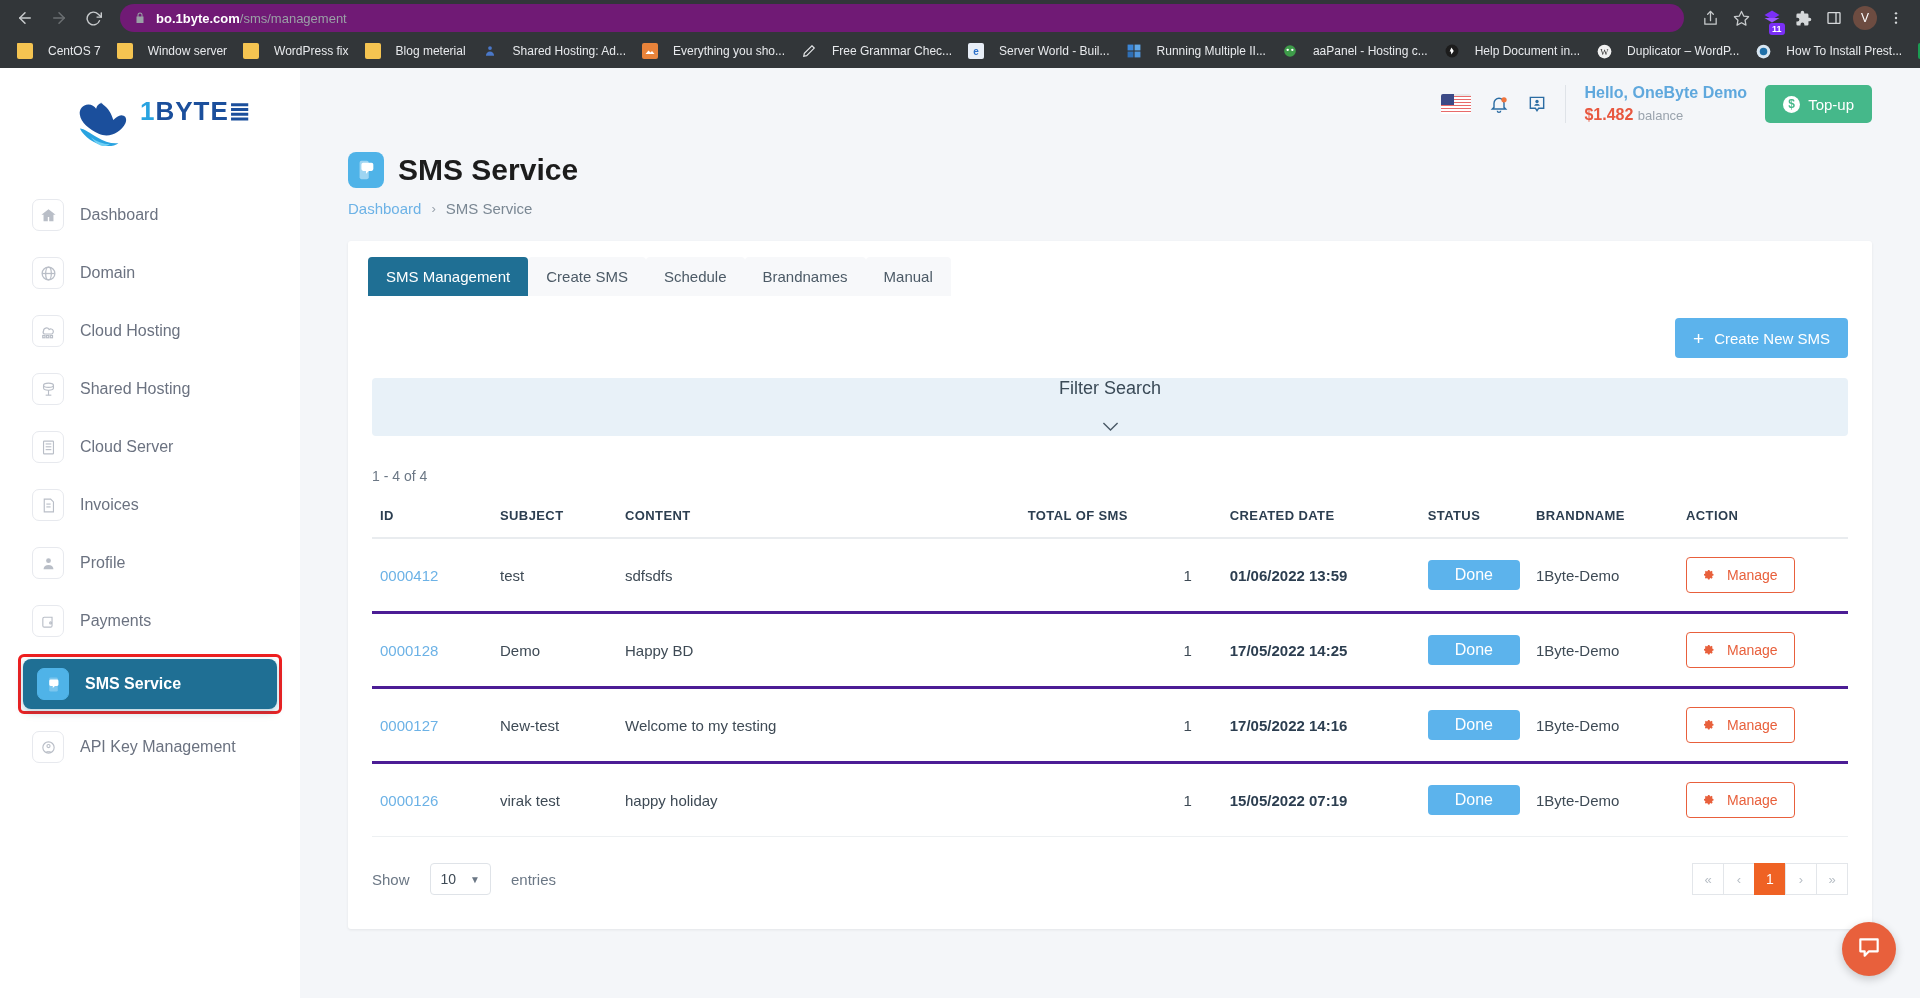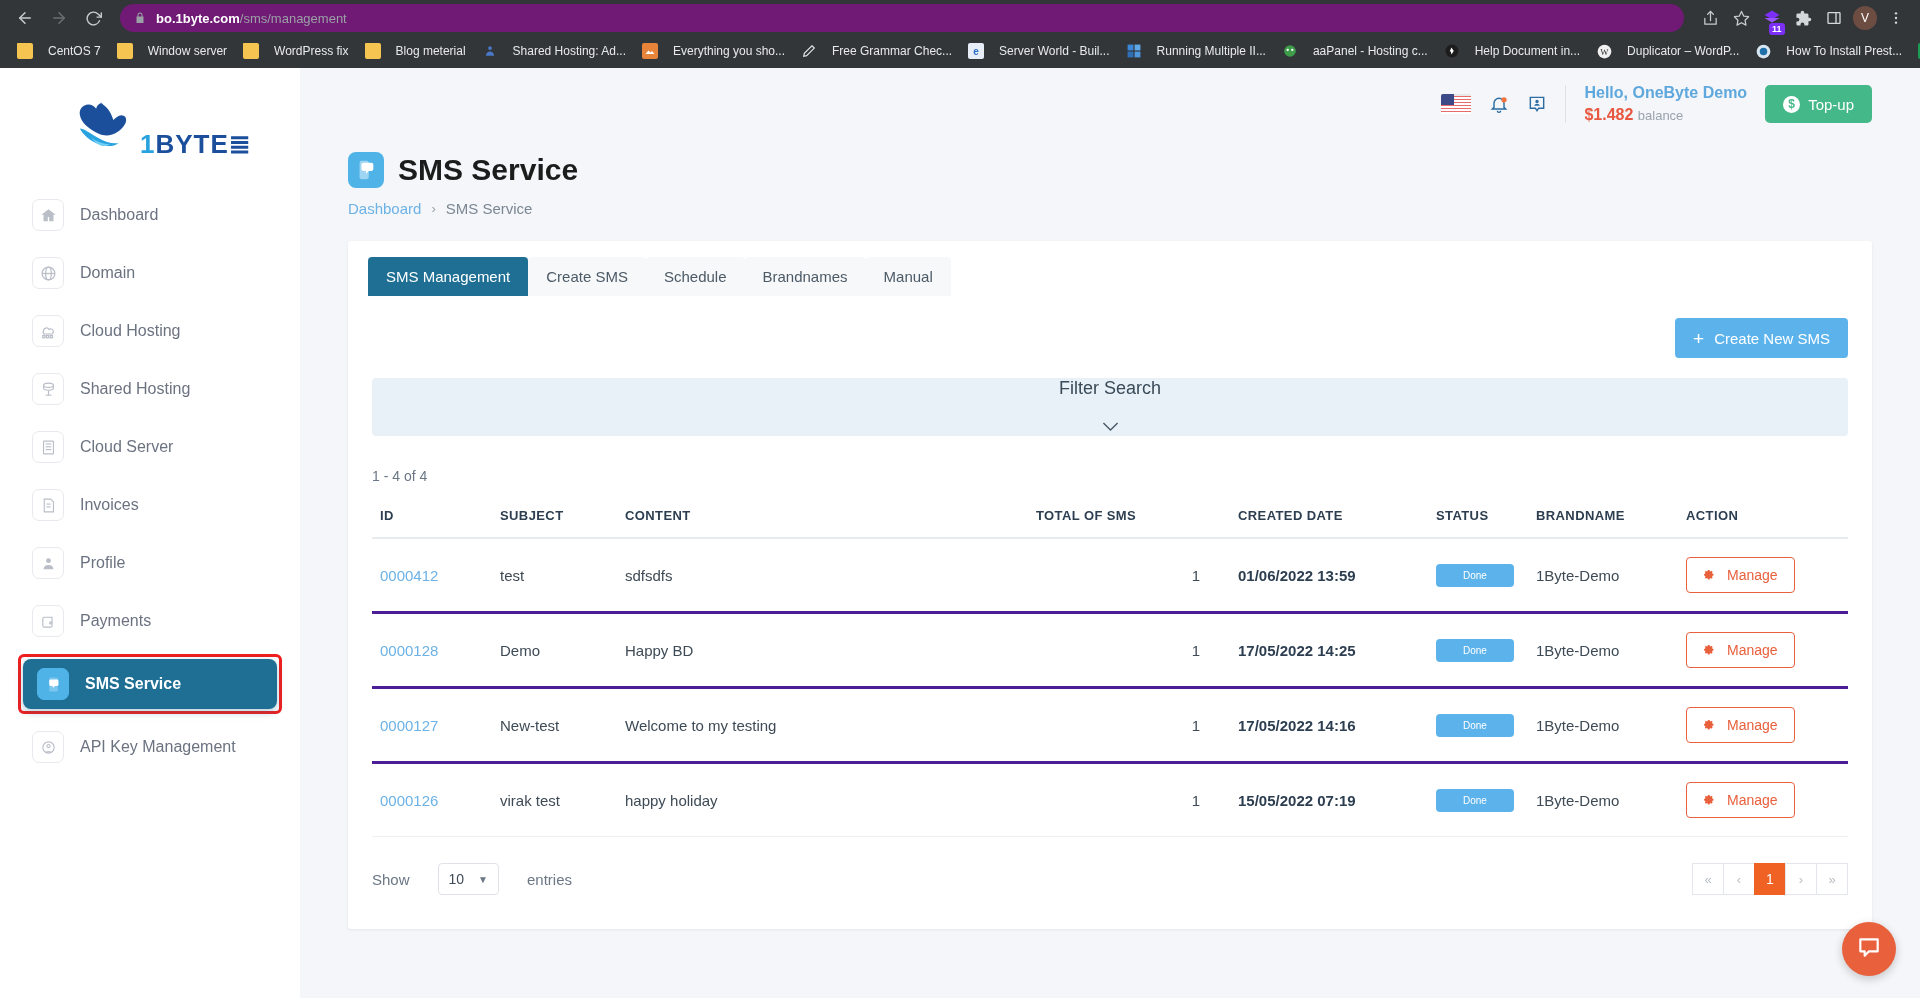--- a/index.html
+++ b/index.html
@@ -73,21 +73,21 @@
 
   
   .app { position: absolute; top: 68px; left: 0; right: 0; bottom: 0; background: #f4f6f9; }
 
   
   .sidebar {
     position: absolute; top: 0; left: 0; bottom: 0; width: 300px;
     background: #ffffff;
   }
   .logo-wrap { padding: 28px 0 30px 60px; }
-  .logo { display: flex; align-items: flex-end; gap: 2px; }
+  .logo { display: flex; align-items: flex-start; gap: 2px; }
   .logo-text {
     font-size: 26px; font-weight: 800; color: #1b4f9c;
     letter-spacing: 1px; margin-left: -8px;
   }
   .logo-text .one { color: #29a3e0; }
   .nav-list { padding: 0 18px; }
   .nav-item {
     display: flex; align-items: center; gap: 16px;
     height: 50px; padding: 0 14px; border-radius: 8px;
     margin-bottom: 8px; cursor: pointer;
@@ -202,34 +202,34 @@
   .c-total { width: 180px; text-align: right; }
   .c-date { width: 220px; padding-left: 30px !important; }
   .c-status { width: 100px; }
   .c-brand { width: 150px; }
   .c-action { width: 170px; }
   th.c-total { text-align: right; }
   .id-link { color: #6cb2e6; text-decoration: none; cursor: pointer; }
   .date-bold { font-weight: 700; color: #2c3e50; }
   .badge-done {
     display: inline-block; background: #5cb3ec; color: #fff;
-    font-size: 10px; border-radius: 4px; padding: 6px 27px;
+    font-size: 16px; border-radius: 4px; padding: 6px 27px;
   }
   .manage-btn {
     background: #fff; border: 1px solid #e8603c; color: #e8603c;
     border-radius: 4px; padding: 9px 16px; font-size: 14px;
     cursor: pointer; display: inline-flex; align-items: center; gap: 12px;
     font-family: "Liberation Sans", sans-serif;
   }
 
   .foot-row {
     display: flex; align-items: center; justify-content: space-between;
     margin-top: 26px;
   }
-  .show-entries { display: flex; align-items: center; gap: 28px; font-size: 15px; color: #6b7785; }
+  .show-entries { display: flex; align-items: center; gap: 20px; font-size: 15px; color: #6b7785; }
   .sel-box {
     border: 1px solid #dfe3e8; border-radius: 4px; height: 32px;
     padding: 0 10px; display: flex; align-items: center; gap: 14px;
     font-size: 14px; color: #3e4a55; cursor: pointer; background:#fff;
   }
   .sel-caret { font-size: 10px; color: #6b7785; }
   .pager { display: flex; }
   .pg {
     width: 32px; height: 32px; border: 1px solid #e3e6ea;
     display: flex; align-items: center; justify-content: center;

